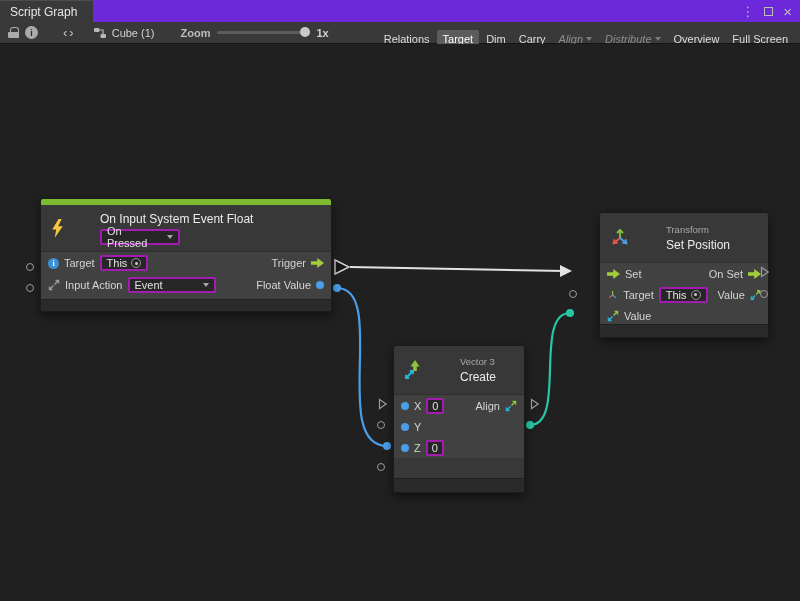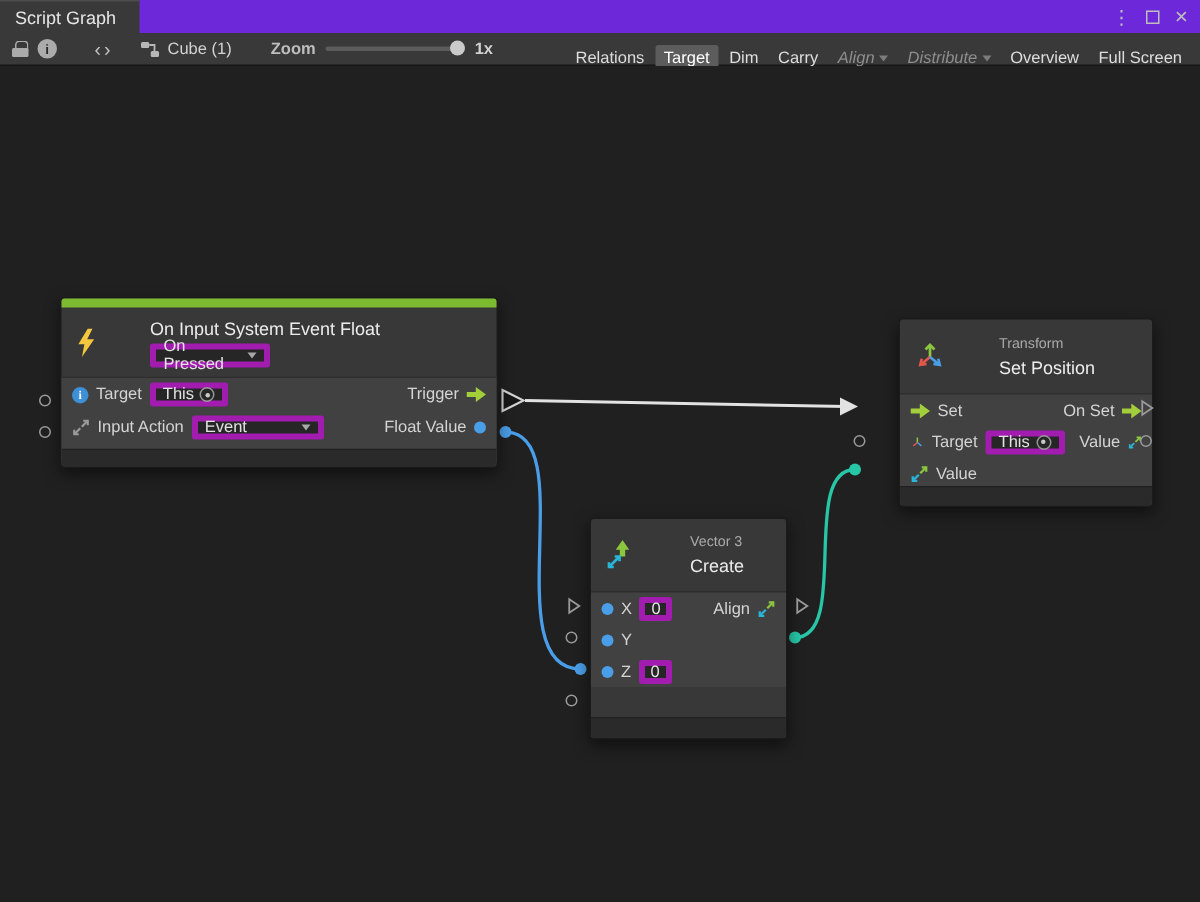--- a/index.html
+++ b/index.html
@@ -54,21 +54,21 @@
   .hdr-text { display:flex; flex-direction:column; justify-content:center; gap:3px;margin-left:28px; }
   .node-cat { font-size:9.5px; color:#a9a9a9; }
   .node-title { font-size:12px; color:#ececec; }
   .rows { background:#414141; border-top:1px solid #2e2e2e; }
   .row { display:flex; align-items:center; gap:5px; padding:0 7px; }
   .spacer { flex:1; }
   .rlabel { color:#d4d4d4; white-space:nowrap; }
   .node-footer { position:absolute; left:0; right:0; bottom:0; background:#2a2a2a;
                  border-top:1px solid #202020; border-radius:0 0 3px 3px; }
 
-  .vbox { background:#262626; border:4px solid #a21caf; border-radius:2px; height:16px;
+  .vbox { background:#262626; border:2px solid #a21caf; border-radius:2px; height:16px;
           display:flex; align-items:center; gap:4px; padding:0 5px; color:#e2e2e2; font-size:11px; }
   .vbox.num { min-width:17px; justify-content:center; padding:0 4px; }
   .dropdown { justify-content:space-between; }
   .picker { position:relative; width:10px; height:10px; border:1px solid #969696; border-radius:50%;
             display:inline-block; flex:0 0 auto; }
   .picker::after { content:""; position:absolute; left:2.5px; top:2.5px; width:3px; height:3px;
                    border-radius:50%; background:#c8c8c8; }
   .dot { width:8px; height:8px; border-radius:50%; background:#4a9ee8; display:inline-block; flex:0 0 auto; }
   .obj-icon { width:11px; height:11px; border-radius:50%; background:#3d8fd6; color:#fff;
               font-size:8px; font-weight:bold; display:flex; align-items:center; justify-content:center;

